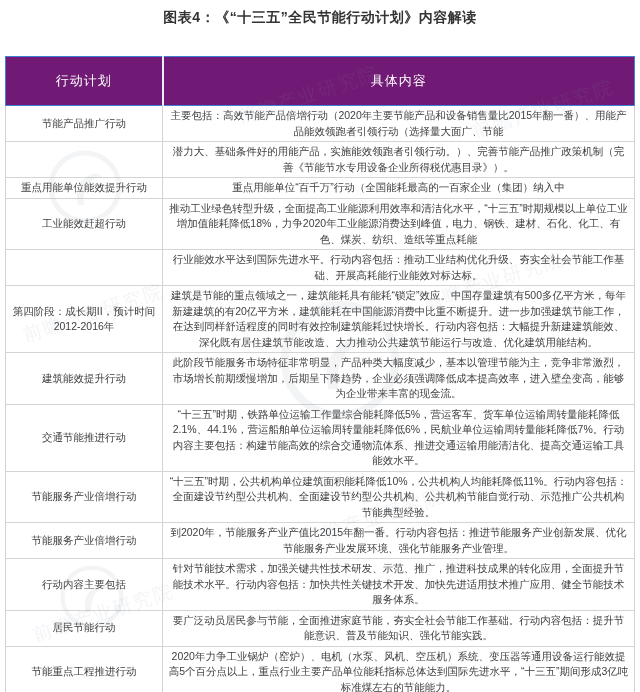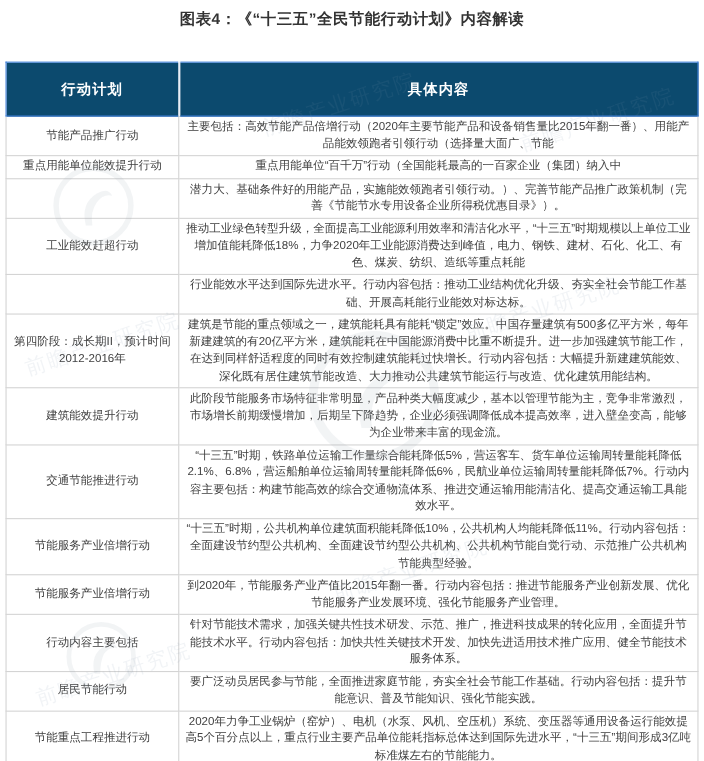--- a/index.html
+++ b/index.html
@@ -22,24 +22,24 @@
   table {
     width: 630px;
     margin: 0 auto;
     border-collapse: collapse;
     table-layout: fixed;
     background: #ffffff;
     position: relative;
     z-index: 2;
   }
   th {
-    background: #0c4a6e;
+    background: #701a75;
     color: #ffffff;
     font-size: 13px;
-    font-weight: bold;
+    font-weight: normal;
     height: 49px;
     border: 1px solid #3e7fd8;
     letter-spacing: 1px;
   }
   th.col-plan { width: 157px; border-right: 2px solid #e9eef6; }
   td {
     border: 1px solid #d4d4d4;
     font-size: 10.5px;
     color: #404040;
     text-align: center;
@@ -78,46 +78,46 @@
       <th class="col-plan">行动计划</th>
       <th class="col-content">具体内容</th>
     </tr>
   </thead>
   <tbody>
       <tr>
         <td class="plan">节能产品推广行动</td>
         <td class="content">主要包括：高效节能产品倍增行动（2020年主要节能产品和设备销售量比2015年翻一番）、用能产品能效领跑者引领行动（选择量大面广、节能</td>
       </tr>
       <tr>
+        <td class="plan"></td>
+        <td class="content">潜力大、基础条件好的用能产品，实施能效领跑者引领行动。）、完善节能产品推广政策机制（完善《节能节水专用设备企业所得税优惠目录》）。</td>
+      </tr>
+      <tr>
         <td class="plan">重点用能单位能效提升行动</td>
         <td class="content">重点用能单位“百千万”行动（全国能耗最高的一百家企业（集团）纳入中</td>
-      </tr>
-      <tr>
-        <td class="plan"></td>
-        <td class="content">潜力大、基础条件好的用能产品，实施能效领跑者引领行动。）、完善节能产品推广政策机制（完善《节能节水专用设备企业所得税优惠目录》）。</td>
       </tr>
       <tr>
         <td class="plan">工业能效赶超行动</td>
         <td class="content">推动工业绿色转型升级，全面提高工业能源利用效率和清洁化水平，“十三五”时期规模以上单位工业增加值能耗降低18%，力争2020年工业能源消费达到峰值，电力、钢铁、建材、石化、化工、有色、煤炭、纺织、造纸等重点耗能</td>
       </tr>
       <tr>
         <td class="plan"></td>
         <td class="content">行业能效水平达到国际先进水平。行动内容包括：推动工业结构优化升级、夯实全社会节能工作基础、开展高耗能行业能效对标达标。</td>
       </tr>
       <tr>
         <td class="plan">第四阶段：成长期II，预计时间2012-2016年</td>
         <td class="content">建筑是节能的重点领域之一，建筑能耗具有能耗“锁定”效应。中国存量建筑有500多亿平方米，每年新建建筑的有20亿平方米，建筑能耗在中国能源消费中比重不断提升。进一步加强建筑节能工作，在达到同样舒适程度的同时有效控制建筑能耗过快增长。行动内容包括：大幅提升新建建筑能效、深化既有居住建筑节能改造、大力推动公共建筑节能运行与改造、优化建筑用能结构。</td>
       </tr>
       <tr>
         <td class="plan">建筑能效提升行动</td>
         <td class="content">此阶段节能服务市场特征非常明显，产品种类大幅度减少，基本以管理节能为主，竞争非常激烈，市场增长前期缓慢增加，后期呈下降趋势，企业必须强调降低成本提高效率，进入壁垒变高，能够为企业带来丰富的现金流。</td>
       </tr>
       <tr>
         <td class="plan">交通节能推进行动</td>
-        <td class="content">“十三五”时期，铁路单位运输工作量综合能耗降低5%，营运客车、货车单位运输周转量能耗降低2.1%、6.8%，营运船舶单位运输周转量能耗降低6%，民航业单位运输周转量能耗降低7%。行动内容主要包括：构建节能高效的综合交通物流体系、推进交通运输用能清洁化、提高交通运输工具能效水平。</td>
+        <td class="content">“十三五”时期，铁路单位运输工作量综合能耗降低5%，营运客车、货车单位运输周转量能耗降低2.1%、44.1%，营运船舶单位运输周转量能耗降低6%，民航业单位运输周转量能耗降低7%。行动内容主要包括：构建节能高效的综合交通物流体系、推进交通运输用能清洁化、提高交通运输工具能效水平。</td>
       </tr>
       <tr>
         <td class="plan">节能服务产业倍增行动</td>
         <td class="content">“十三五”时期，公共机构单位建筑面积能耗降低10%，公共机构人均能耗降低11%。行动内容包括：全面建设节约型公共机构、全面建设节约型公共机构、公共机构节能自觉行动、示范推广公共机构节能典型经验。</td>
       </tr>
       <tr>
         <td class="plan">节能服务产业倍增行动</td>
         <td class="content">到2020年，节能服务产业产值比2015年翻一番。行动内容包括：推进节能服务产业创新发展、优化节能服务产业发展环境、强化节能服务产业管理。</td>
       </tr>
       <tr>

